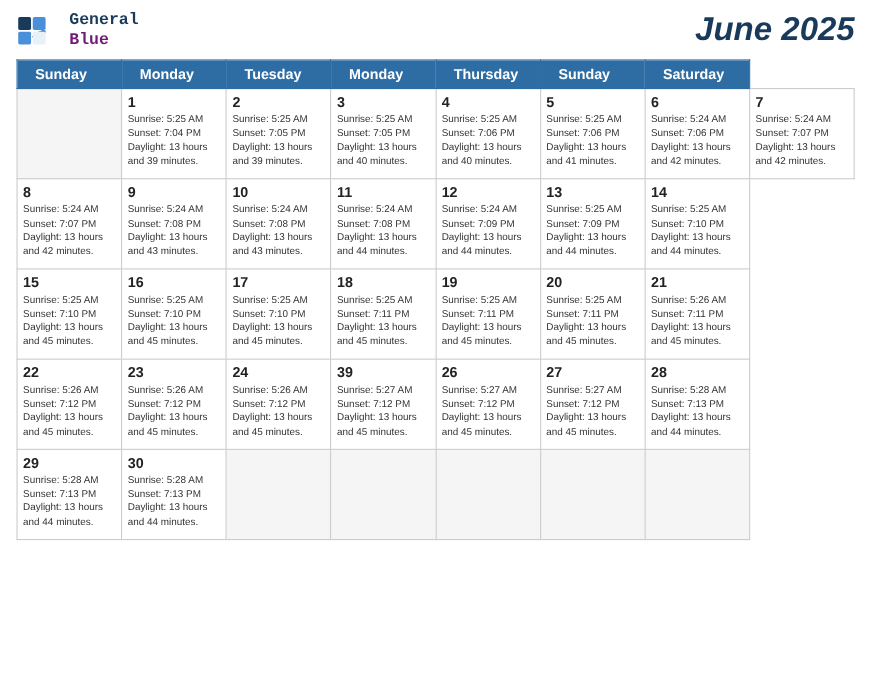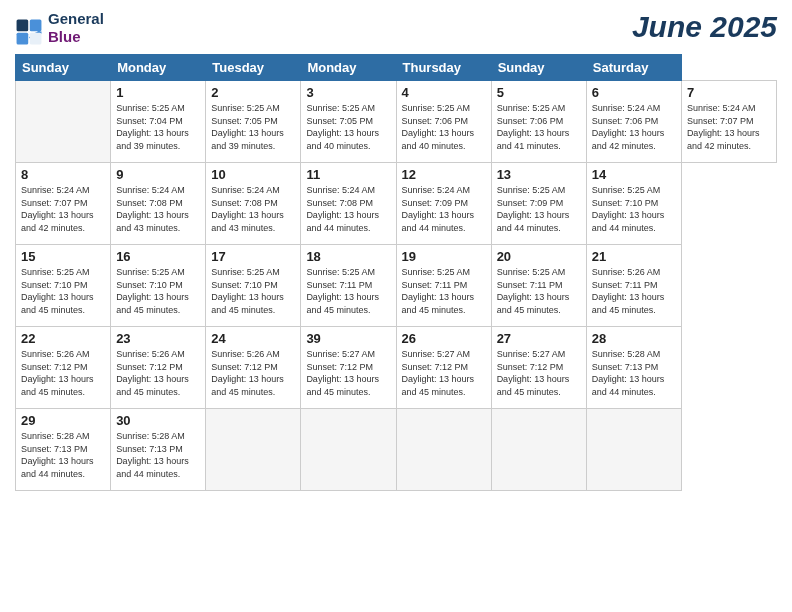--- a/index.html
+++ b/index.html
@@ -16,22 +16,23 @@
       padding: 10px 15px;
     }
     .header {
       display: flex;
       justify-content: space-between;
       align-items: flex-start;
       margin-bottom: 8px;
     }
     .logo {
       display: flex;
-      align-items: flex-end;
-      gap: 5px;
+      align-items: center;
+      gap: 20px;
+      font-family: Liberation Mono, monospace;
     }
     .logo-icon {
       width: 28px;
       height: 28px;
     }
     .title-block {
       text-align: right;
     }
     .calendar-title {
       font-size: 30px;
@@ -45,21 +46,21 @@
     }
     table {
       width: 100%;
       border-collapse: collapse;
       table-layout: fixed;
     }
     th {
       background-color: #2e6da4;
       color: #fff;
       text-align: left;
-      padding: 5px 6px;
+      padding: 5px 16px;
       font-size: 13px;
       font-weight: bold;
       border: 1px solid #2e6da4;
     }
     td {
       border: 1px solid #ccc;
       vertical-align: top;
       padding: 4px 5px;
       font-size: 9.5px;
       color: #333;

